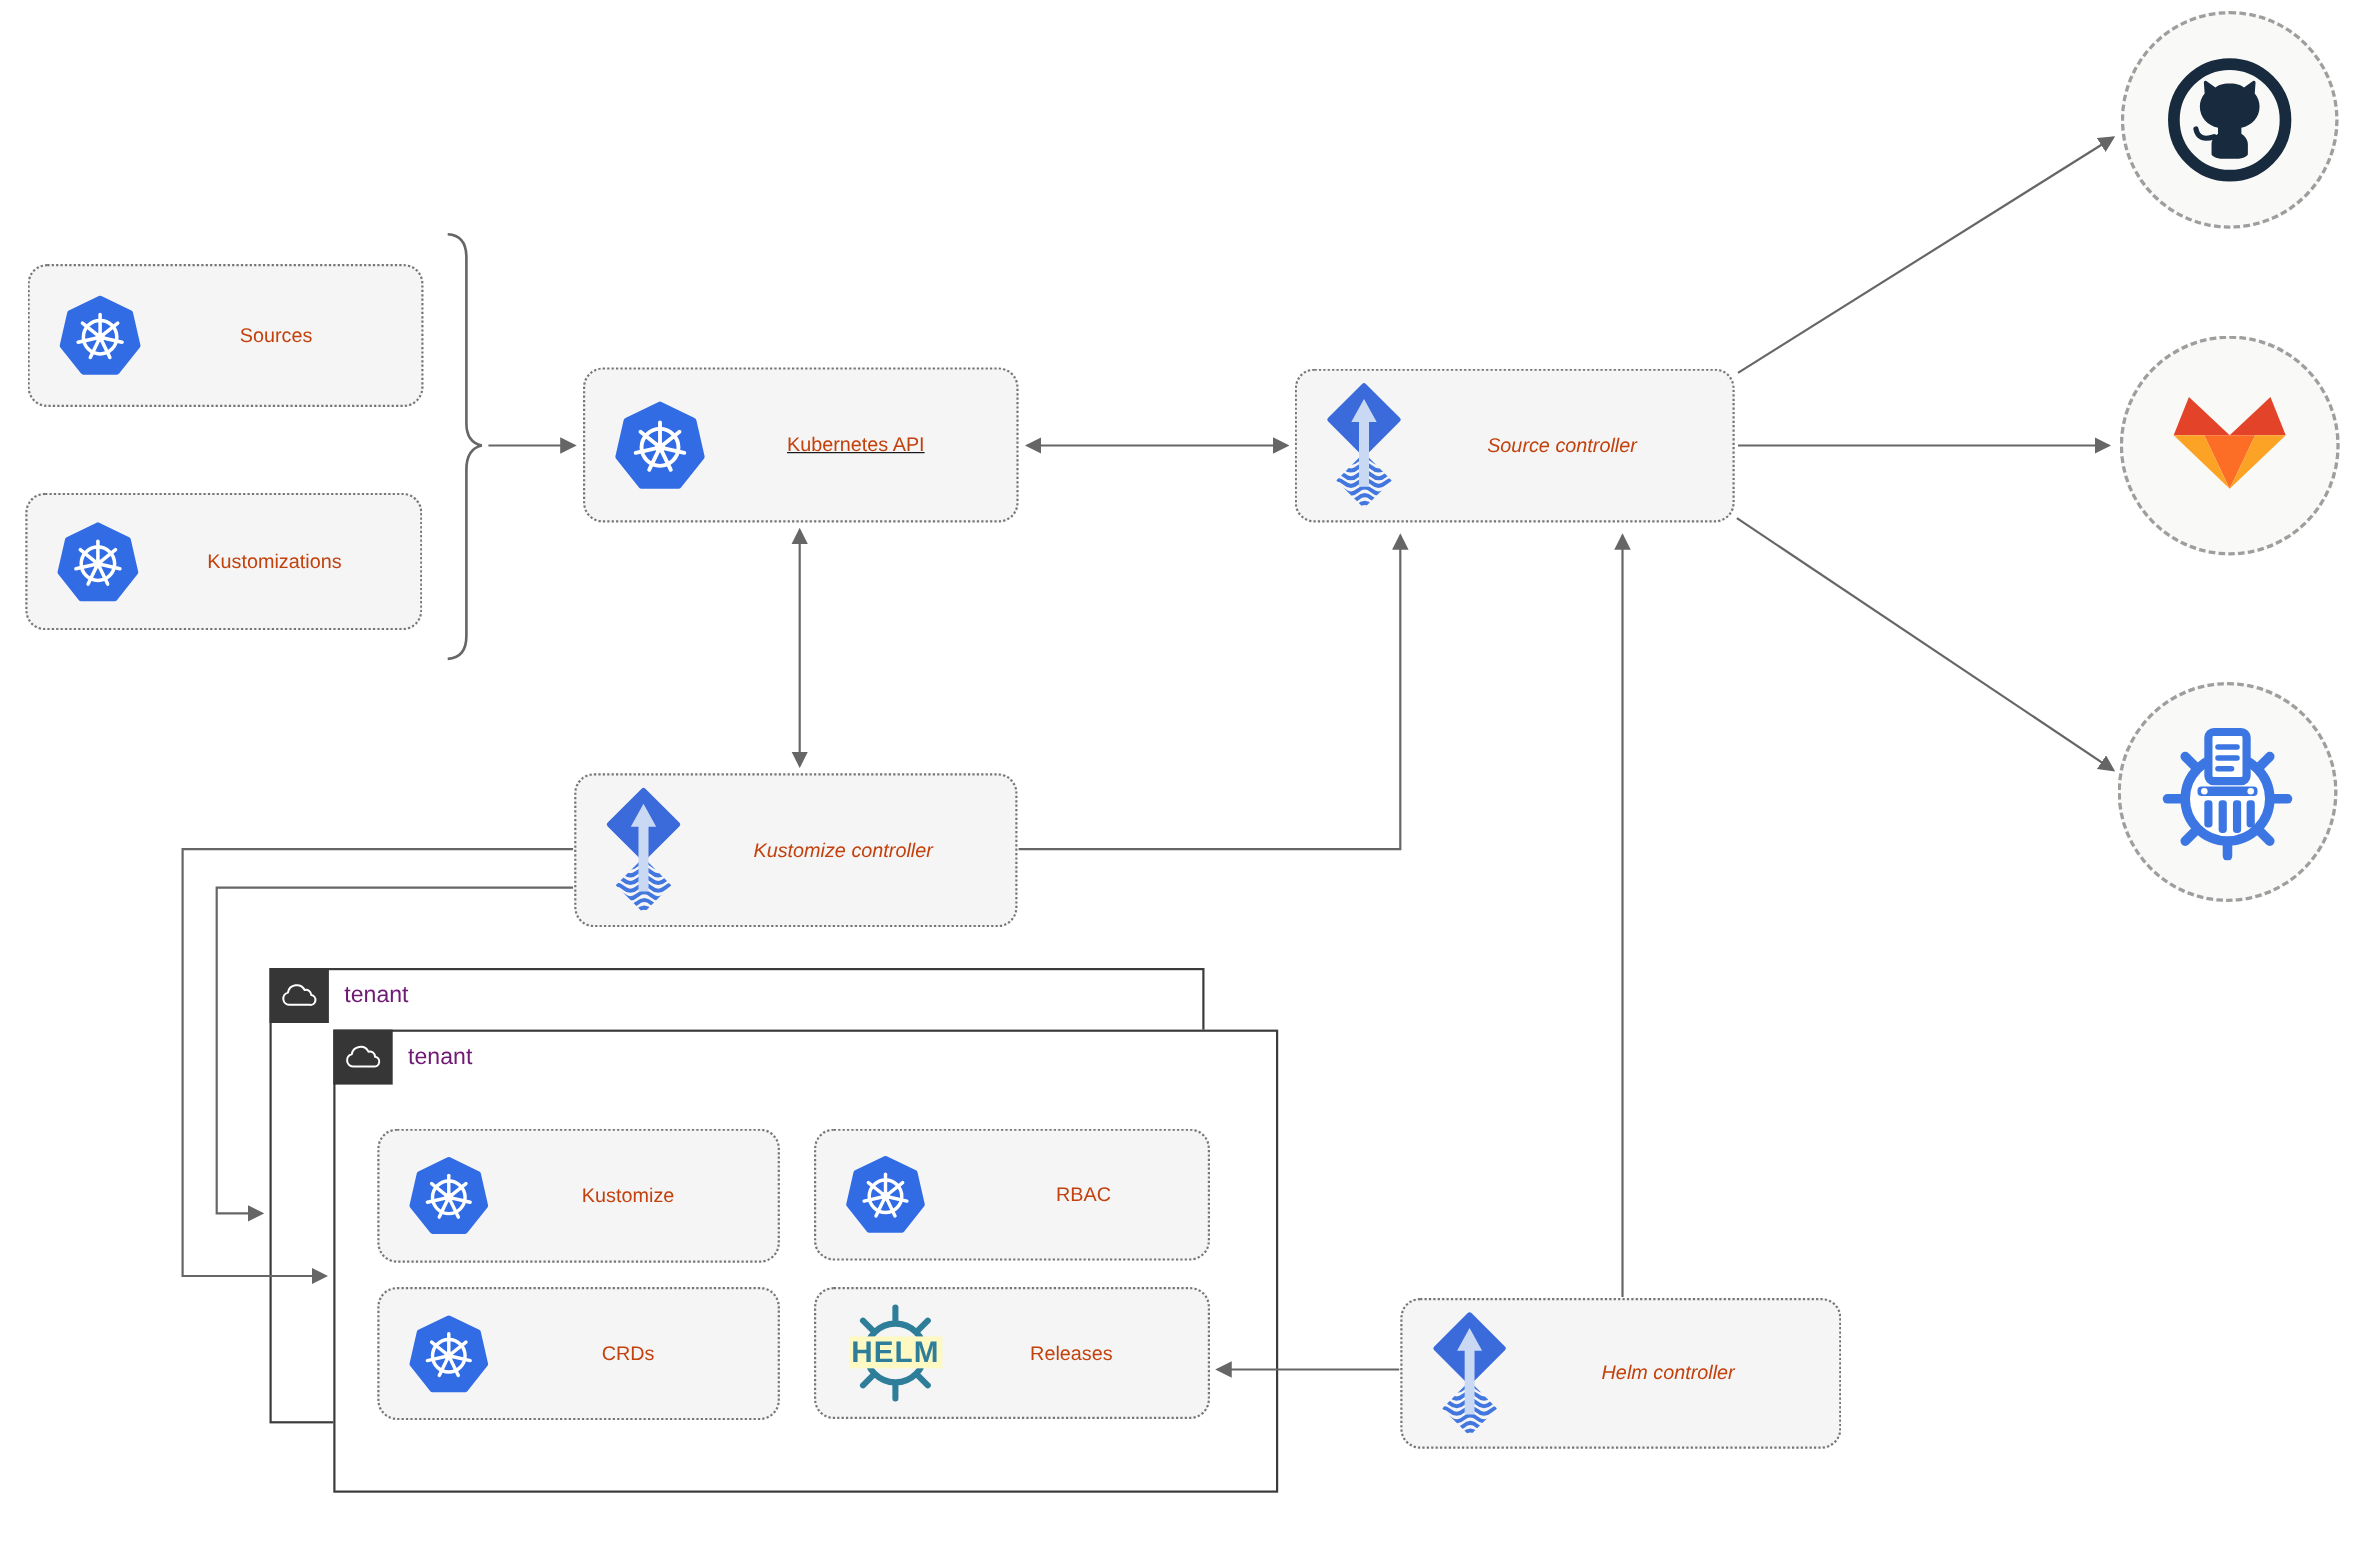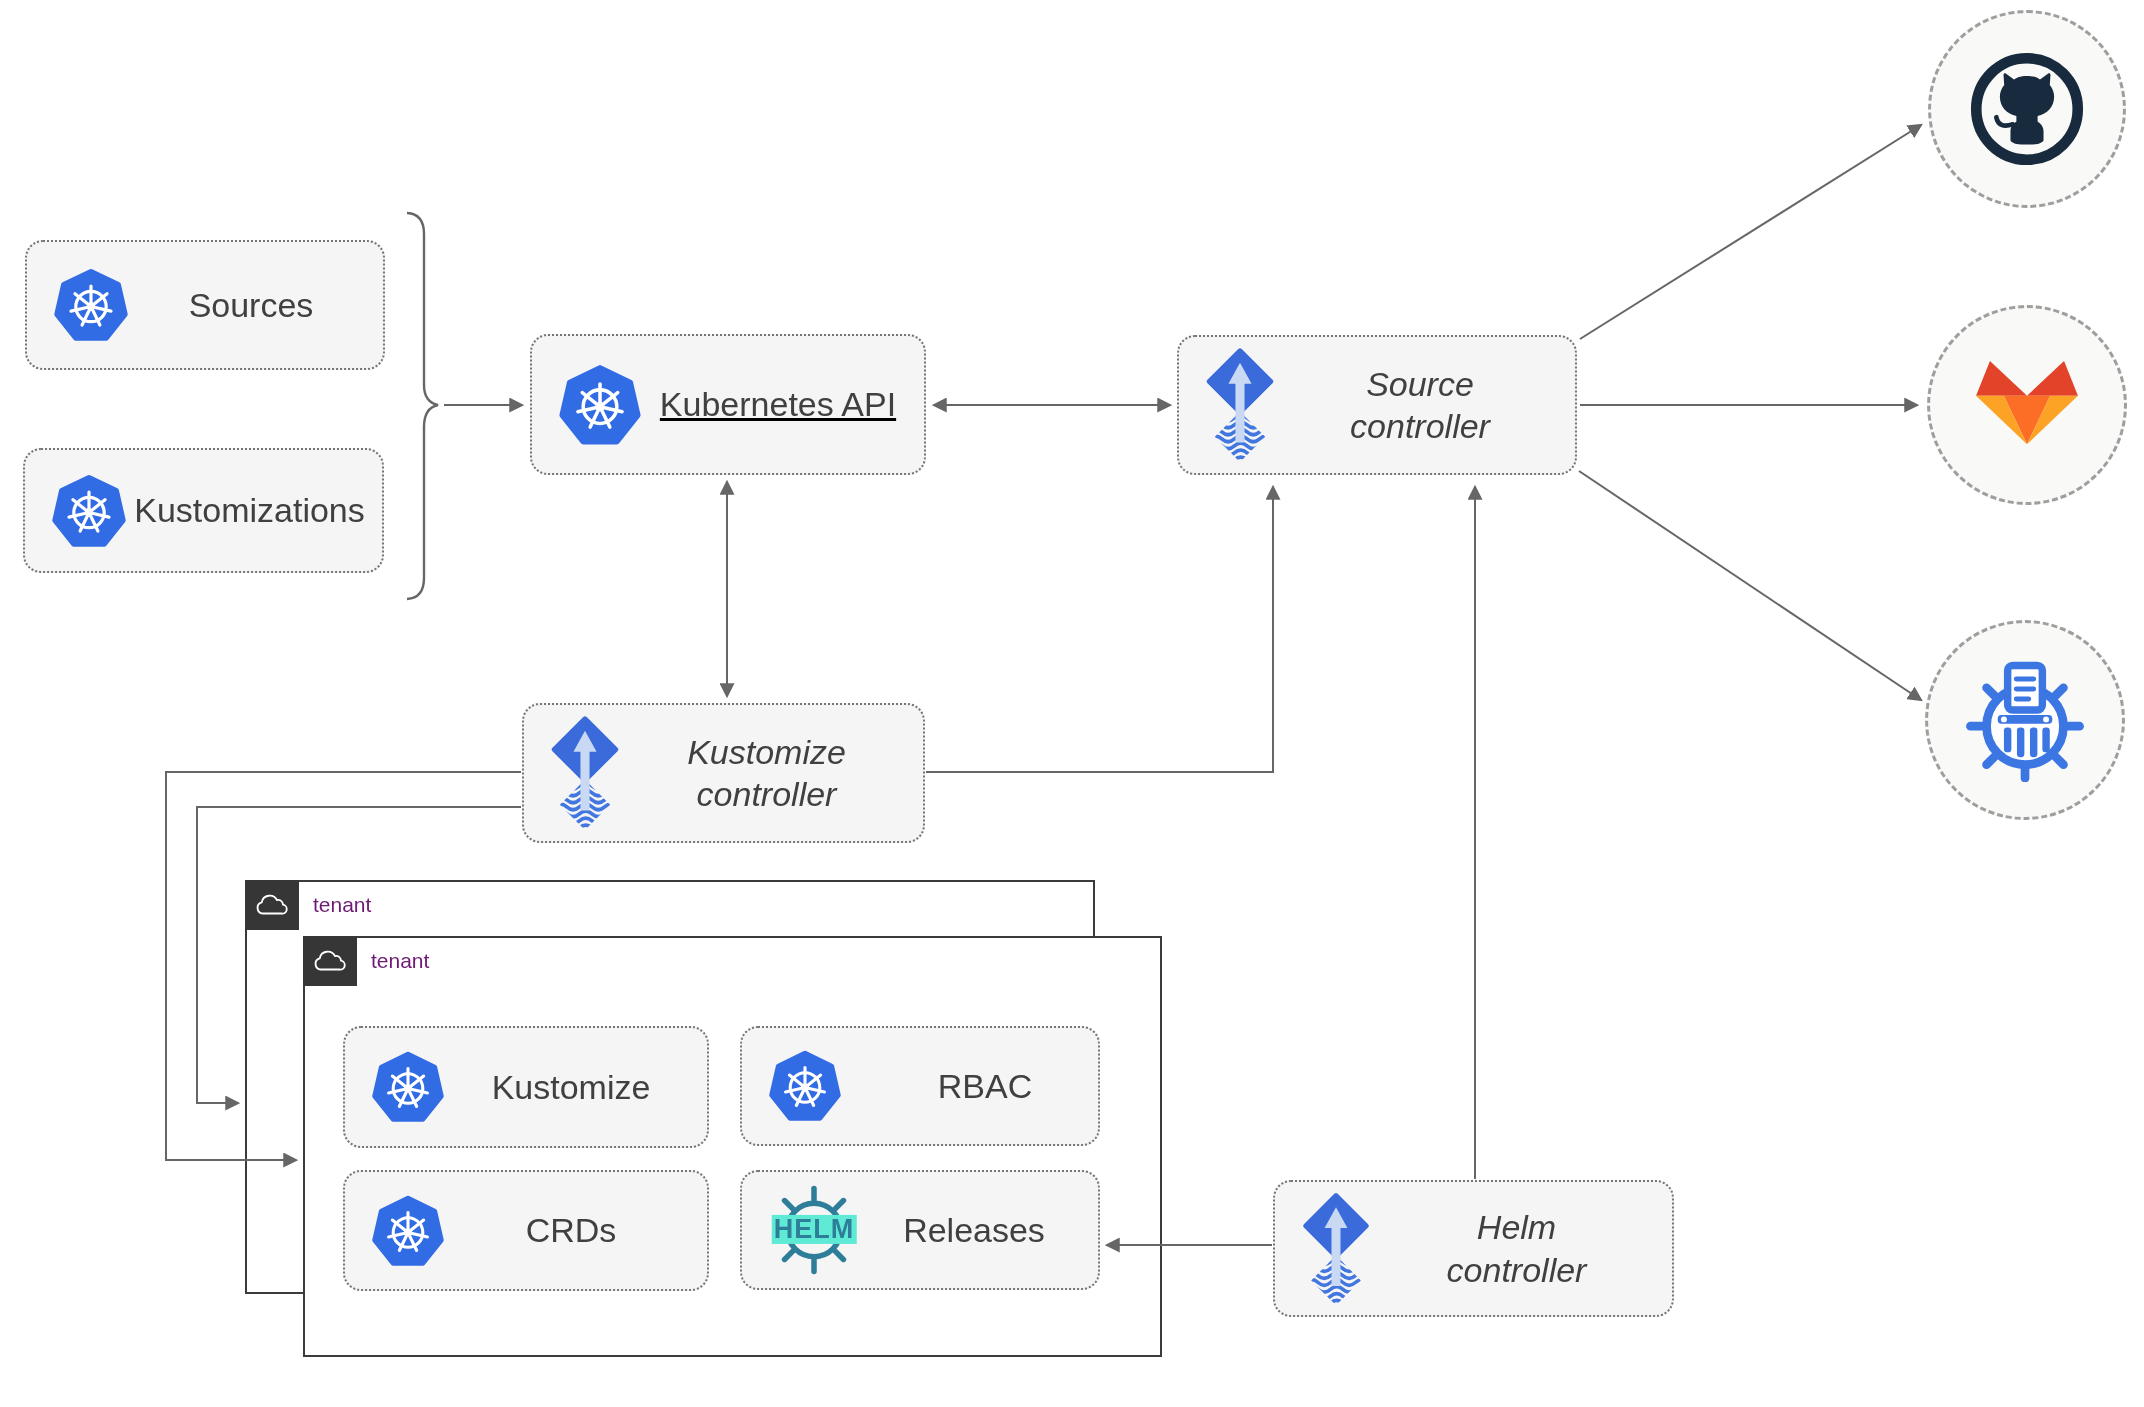--- a/index.html
+++ b/index.html
@@ -5,38 +5,38 @@
   html,body{margin:0;padding:0;background:#ffffff;font-family:"Liberation Sans",sans-serif;}
   #canvas{position:relative;width:2144px;height:1407px;background:#ffffff;overflow:hidden;}
 
   
   #connectors{position:absolute;left:0;top:0;z-index:10;pointer-events:none;}
 
   
   .node{position:absolute;background:#F5F5F5;border:2px dotted #757575;border-radius:18px;
         display:flex;align-items:center;box-sizing:border-box;z-index:2;}
   .node-icon{margin-left:26px;flex:0 0 auto;display:flex;align-items:center;justify-content:center;}
-  .node-label{flex:1;text-align:center;font-size:34px;color:#404040;line-height:1.25;padding-right:10px;}
+  .node-label{flex:1;text-align:center;font-size:18px;color:#c2410c;line-height:1.25;padding-right:10px;}
   .node.wrap .node-label > span{display:inline-block;max-width:170px;font-style:italic;}
 
   
   .tenant{position:absolute;background:#ffffff;border:2.5px solid #3b3b3b;box-sizing:border-box;z-index:1;}
   .tenant-badge{position:absolute;top:-2.5px;left:-2.5px;width:54px;height:50px;background:#363636;
                 display:flex;align-items:center;justify-content:center;}
   .tenant-label{position:absolute;left:66px;top:11px;font-size:21px;color:#701a75;}
 
   
   .endpoint{position:absolute;border-radius:50%;border:3px dashed #9E9E9E;background:#F9F9F7;
             display:flex;align-items:center;justify-content:center;box-sizing:border-box;z-index:2;}
 
   
   .helm-wrap{position:relative;width:92px;height:92px;}
   .helm-wrap svg{position:absolute;left:0;top:0;}
   .helm-word{position:absolute;left:50%;top:50%;transform:translate(-50%,-52%);
-             background:#5eead4;color:#2E7E9A;font-weight:bold;font-size:27px;letter-spacing:1px;
+             background:#fef9c3;color:#2E7E9A;font-weight:bold;font-size:27px;letter-spacing:1px;
              padding:1px 2px;line-height:1;}
   svg{display:block;}
 </style>
 </head>
 <body>
 
 <div id="canvas">
 
   <svg width="0" height="0" style="position:absolute" aria-hidden="true">
     <defs>

